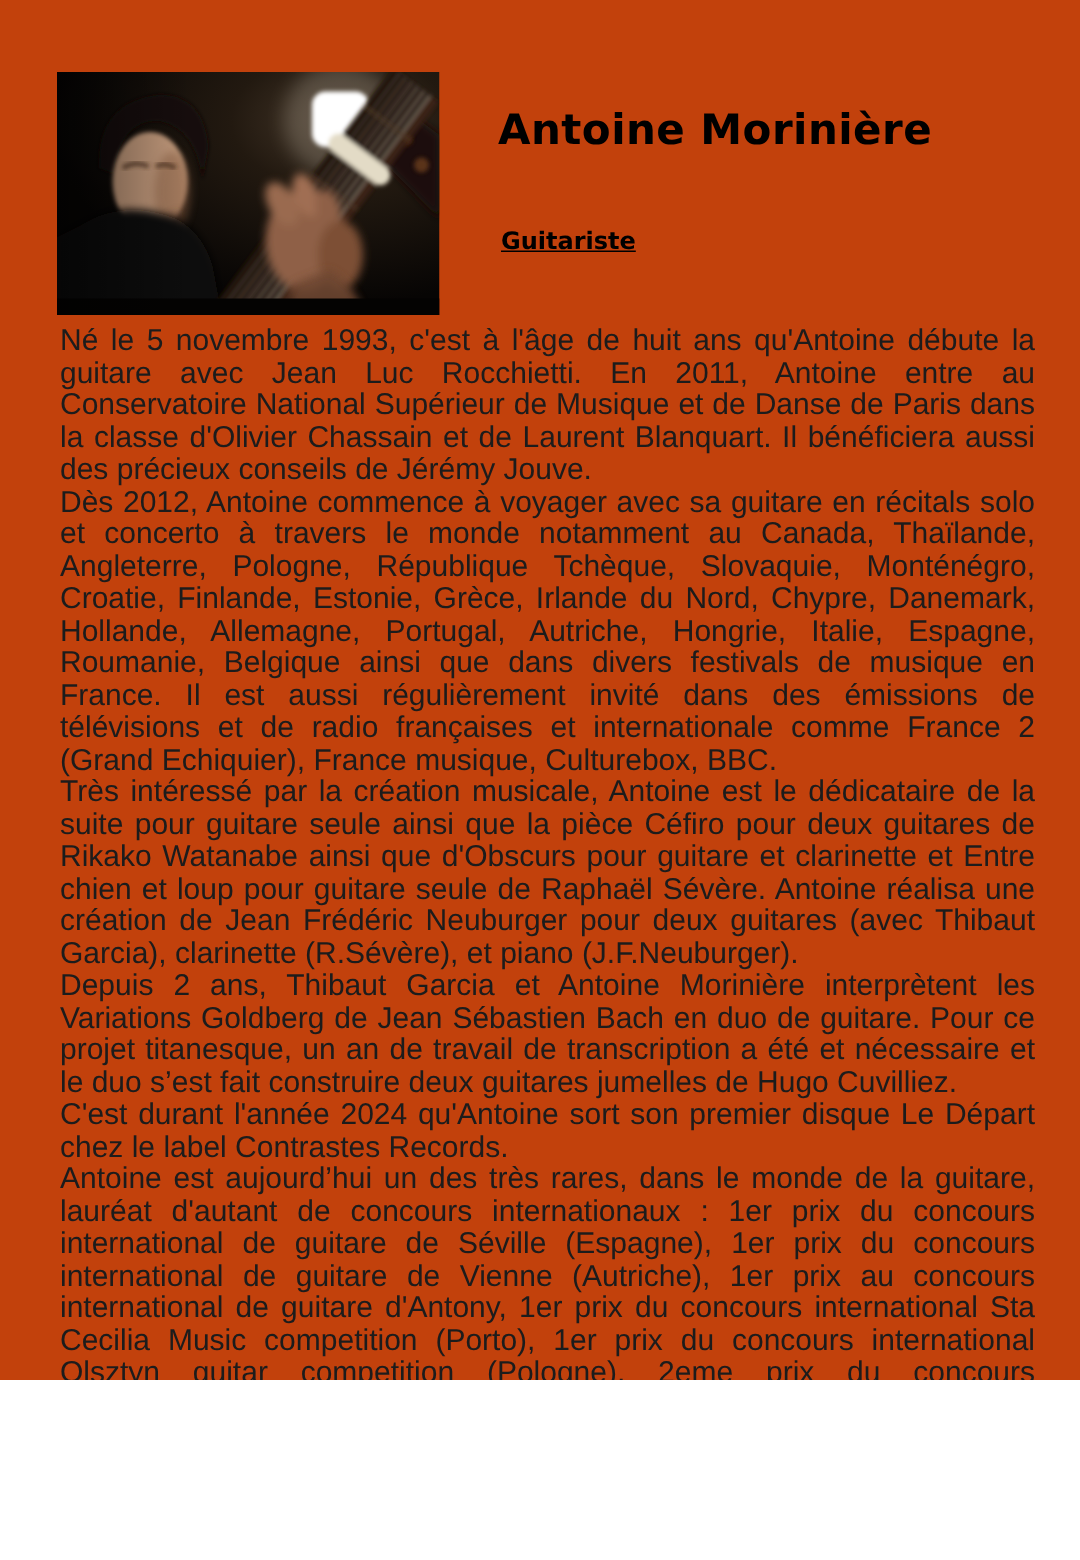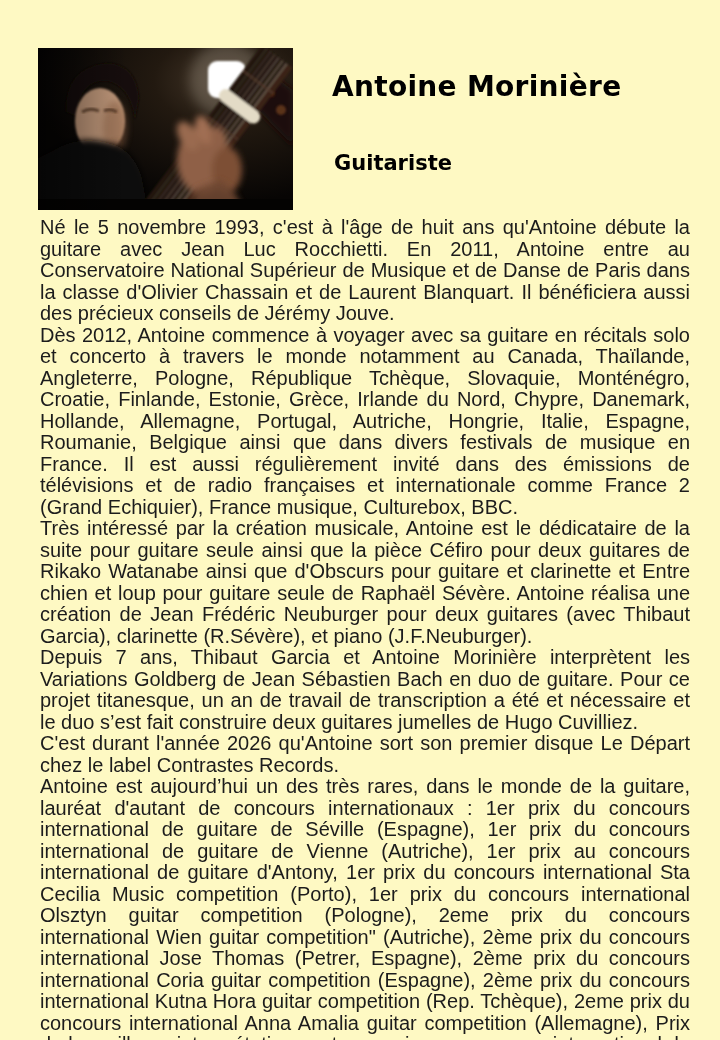--- a/index.html
+++ b/index.html
@@ -1,33 +1,33 @@
 <!DOCTYPE html>
 <html><head>
 <meta charset="utf-8">
 <style>
   html,body { margin:0; padding:0; background:#ffffff; }
   .page {
-    position:relative; width:720px; height:1040px;
-    background:#fef9c3; overflow:hidden;
+    position:relative; width:720px; height:920px;
+    background:#c2410c; overflow:hidden;
     font-family:"Liberation Sans", sans-serif;
   }
   .photo-frame {
     position:absolute; left:38px; top:48px; width:255px; height:162px;
   }
   .page-title {
     position:absolute; left:332px; top:70px;
     font-family:"DejaVu Sans","Liberation Sans",sans-serif;
     font-weight:bold; font-size:28px; color:#000000;
     letter-spacing:0.3px; white-space:nowrap;
   }
   .page-subtitle {
     position:absolute; left:334px; top:151px;
     font-family:"DejaVu Sans","Liberation Sans",sans-serif;
-    font-weight:bold; font-size:21px; color:#000000;
+    font-weight:bold; font-size:16px; color:#000000;text-decoration:underline;
   }
   .bio {
     position:absolute; left:40px; top:217px; width:650px;
     font-size:20px; line-height:21.5px; color:#1c1c1c;
     text-align:justify;
   }
   .bio p { margin:0; }
   .bio p.spaced { line-height:32px; }
 </style>
 </head>
@@ -109,20 +109,20 @@
   </div>
 
   <div class="page-title">Antoine Morinière</div>
   <div class="page-subtitle">Guitariste</div>
 
   <div class="bio">
     <div>
         <p>Né le 5 novembre 1993, c'est à l'âge de huit ans qu'Antoine débute la guitare avec Jean Luc Rocchietti. En 2011, Antoine entre au Conservatoire National Supérieur de Musique et de Danse de Paris dans la classe d'Olivier Chassain et de Laurent Blanquart. Il bénéficiera aussi des précieux conseils de Jérémy Jouve.</p>
         <p>Dès 2012, Antoine commence à voyager avec sa guitare en récitals solo et concerto à travers le monde notamment au Canada, Thaïlande, Angleterre, Pologne, République Tchèque, Slovaquie, Monténégro, Croatie, Finlande, Estonie, Grèce, Irlande du Nord, Chypre, Danemark, Hollande, Allemagne, Portugal, Autriche, Hongrie, Italie, Espagne, Roumanie, Belgique ainsi que dans divers festivals de musique en France. Il est aussi régulièrement invité dans des émissions de télévisions et de radio françaises et internationale comme France 2 (Grand Echiquier), France musique, Culturebox, BBC.</p>
         <p>Très intéressé par la création musicale, Antoine est le dédicataire de la suite pour guitare seule ainsi que la pièce Céfiro pour deux guitares de Rikako Watanabe ainsi que d'Obscurs pour guitare et clarinette et Entre chien et loup pour guitare seule de Raphaël Sévère. Antoine réalisa une création de Jean Frédéric Neuburger pour deux guitares (avec Thibaut Garcia), clarinette (R.Sévère), et piano (J.F.Neuburger).</p>
-        <p>Depuis 7 ans, Thibaut Garcia et Antoine Morinière interprètent les Variations Goldberg de Jean Sébastien Bach en duo de guitare. Pour ce projet titanesque, un an de travail de transcription a été et nécessaire et le duo s’est fait construire deux guitares jumelles de Hugo Cuvilliez.</p>
-        <p>C'est durant l'année 2026 qu'Antoine sort son premier disque Le Départ chez le label Contrastes Records.</p>
+        <p>Depuis 2 ans, Thibaut Garcia et Antoine Morinière interprètent les Variations Goldberg de Jean Sébastien Bach en duo de guitare. Pour ce projet titanesque, un an de travail de transcription a été et nécessaire et le duo s’est fait construire deux guitares jumelles de Hugo Cuvilliez.</p>
+        <p>C'est durant l'année 2024 qu'Antoine sort son premier disque Le Départ chez le label Contrastes Records.</p>
         <p>Antoine est aujourd’hui un des très rares, dans le monde de la guitare, lauréat d'autant de concours internationaux : 1er prix du concours international de guitare de Séville (Espagne), 1er prix du concours international de guitare de Vienne (Autriche), 1er prix au concours international de guitare d'Antony, 1er prix du concours international Sta Cecilia Music competition (Porto), 1er prix du concours international Olsztyn guitar competition (Pologne), 2eme prix du concours international Wien guitar competition" (Autriche), 2ème prix du concours international Jose Thomas (Petrer, Espagne), 2ème prix du concours international Coria guitar competition (Espagne), 2ème prix du concours international Kutna Hora guitar competition (Rep. Tchèque), 2eme prix du concours international Anna Amalia guitar competition (Allemagne), Prix de la meilleure interprétation contemporaine au concours international de Vienne, Prix Spécial au concours international de Kutna Hora.</p>
       </div>
     <p class="spaced"></p>
   </div>
 
 </div>
 
 </body></html>

